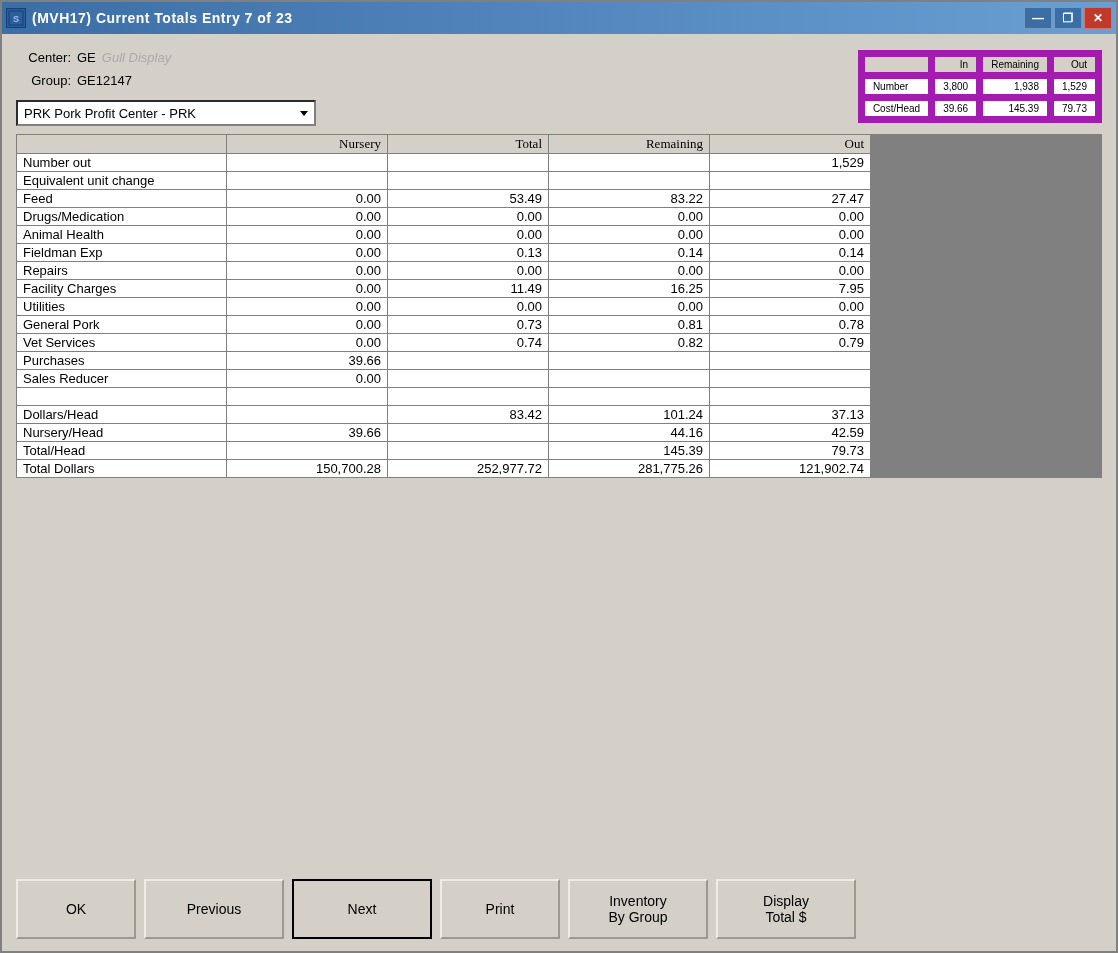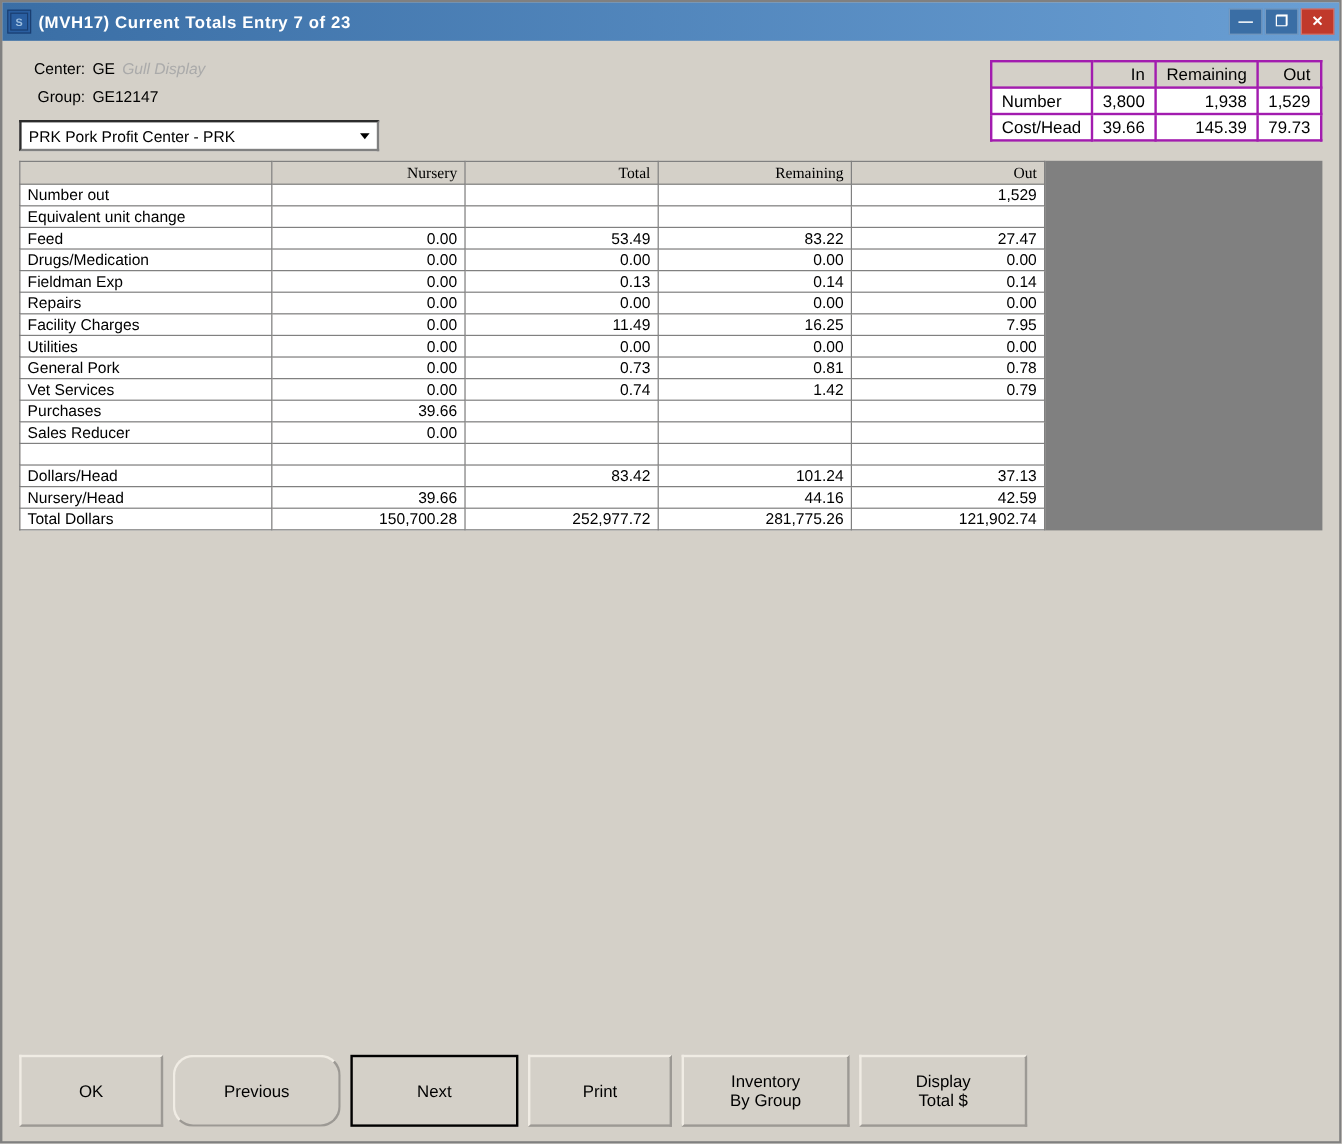--- a/index.html
+++ b/index.html
@@ -125,24 +125,24 @@
       border-left: 4px solid transparent;
       border-right: 4px solid transparent;
       border-top: 5px solid #000;
       margin-left: 8px;
     }
     .summary-table {
       border-collapse: collapse;
       border: 1px solid #808080;
     }
     .summary-table td, .summary-table th {
-      border: 2px solid #a21caf;
+      border: 7px solid #a21caf;
       padding: 2px 8px;
       text-align: right;
-      font-size: 14px;
+      font-size: 10px;
       background: white;
     }
     .summary-table th {
       background: #d4d0c8;
       font-weight: normal;
     }
     .summary-table td:first-child {
       text-align: left;
     }
     .main-table {
@@ -310,20 +310,27 @@
               <td>27.47</td>
             </tr>
             <tr>
               <td>Drugs/Medication</td>
               <td>0.00</td>
               <td>0.00</td>
               <td>0.00</td>
               <td>0.00</td>
             </tr>
             <tr>
+              <td>Animal Health</td>
+              <td>0.00</td>
+              <td>0.00</td>
+              <td>0.00</td>
+              <td>0.00</td>
+            </tr>
+            <tr>
               <td>Fieldman Exp</td>
               <td>0.00</td>
               <td>0.13</td>
               <td>0.14</td>
               <td>0.14</td>
             </tr>
             <tr>
               <td>Repairs</td>
               <td>0.00</td>
               <td>0.00</td>
@@ -348,21 +355,21 @@
               <td>General Pork</td>
               <td>0.00</td>
               <td>0.73</td>
               <td>0.81</td>
               <td>0.78</td>
             </tr>
             <tr>
               <td>Vet Services</td>
               <td>0.00</td>
               <td>0.74</td>
-              <td>1.42</td>
+              <td>0.82</td>
               <td>0.79</td>
             </tr>
             <tr>
               <td>Purchases</td>
               <td>39.66</td>
               <td></td>
               <td></td>
               <td></td>
             </tr>
             <tr>
@@ -385,37 +392,44 @@
               <td>83.42</td>
               <td>101.24</td>
               <td>37.13</td>
             </tr>
             <tr>
               <td>Nursery/Head</td>
               <td>39.66</td>
               <td></td>
               <td>44.16</td>
               <td>42.59</td>
+            </tr>
+            <tr>
+              <td>Total/Head</td>
+              <td></td>
+              <td></td>
+              <td>145.39</td>
+              <td>79.73</td>
             </tr>
             <tr>
               <td>Total Dollars</td>
               <td>150,700.28</td>
               <td>252,977.72</td>
               <td>281,775.26</td>
               <td>121,902.74</td>
             </tr>
           </tbody>
       </table>
       <div class="right-panel" style="flex:1; background:#808080;"></div>
     </div>
   </div>
 
   <div class="footer">
     <button class="btn" style="width:120px;">OK</button>
-    <button class="btn" style="width:140px;border-radius:17px;">Previous</button>
+    <button class="btn" style="width:140px;">Previous</button>
     <button class="btn next-btn" style="width:140px;">Next</button>
     <button class="btn" style="width:120px;">Print</button>
     <button class="btn" style="width:140px; white-space:pre-line;">Inventory
 By Group</button>
     <button class="btn" style="width:140px; white-space:pre-line;">Display
 Total $</button>
   </div>
 </div>
 
 </body></html>

